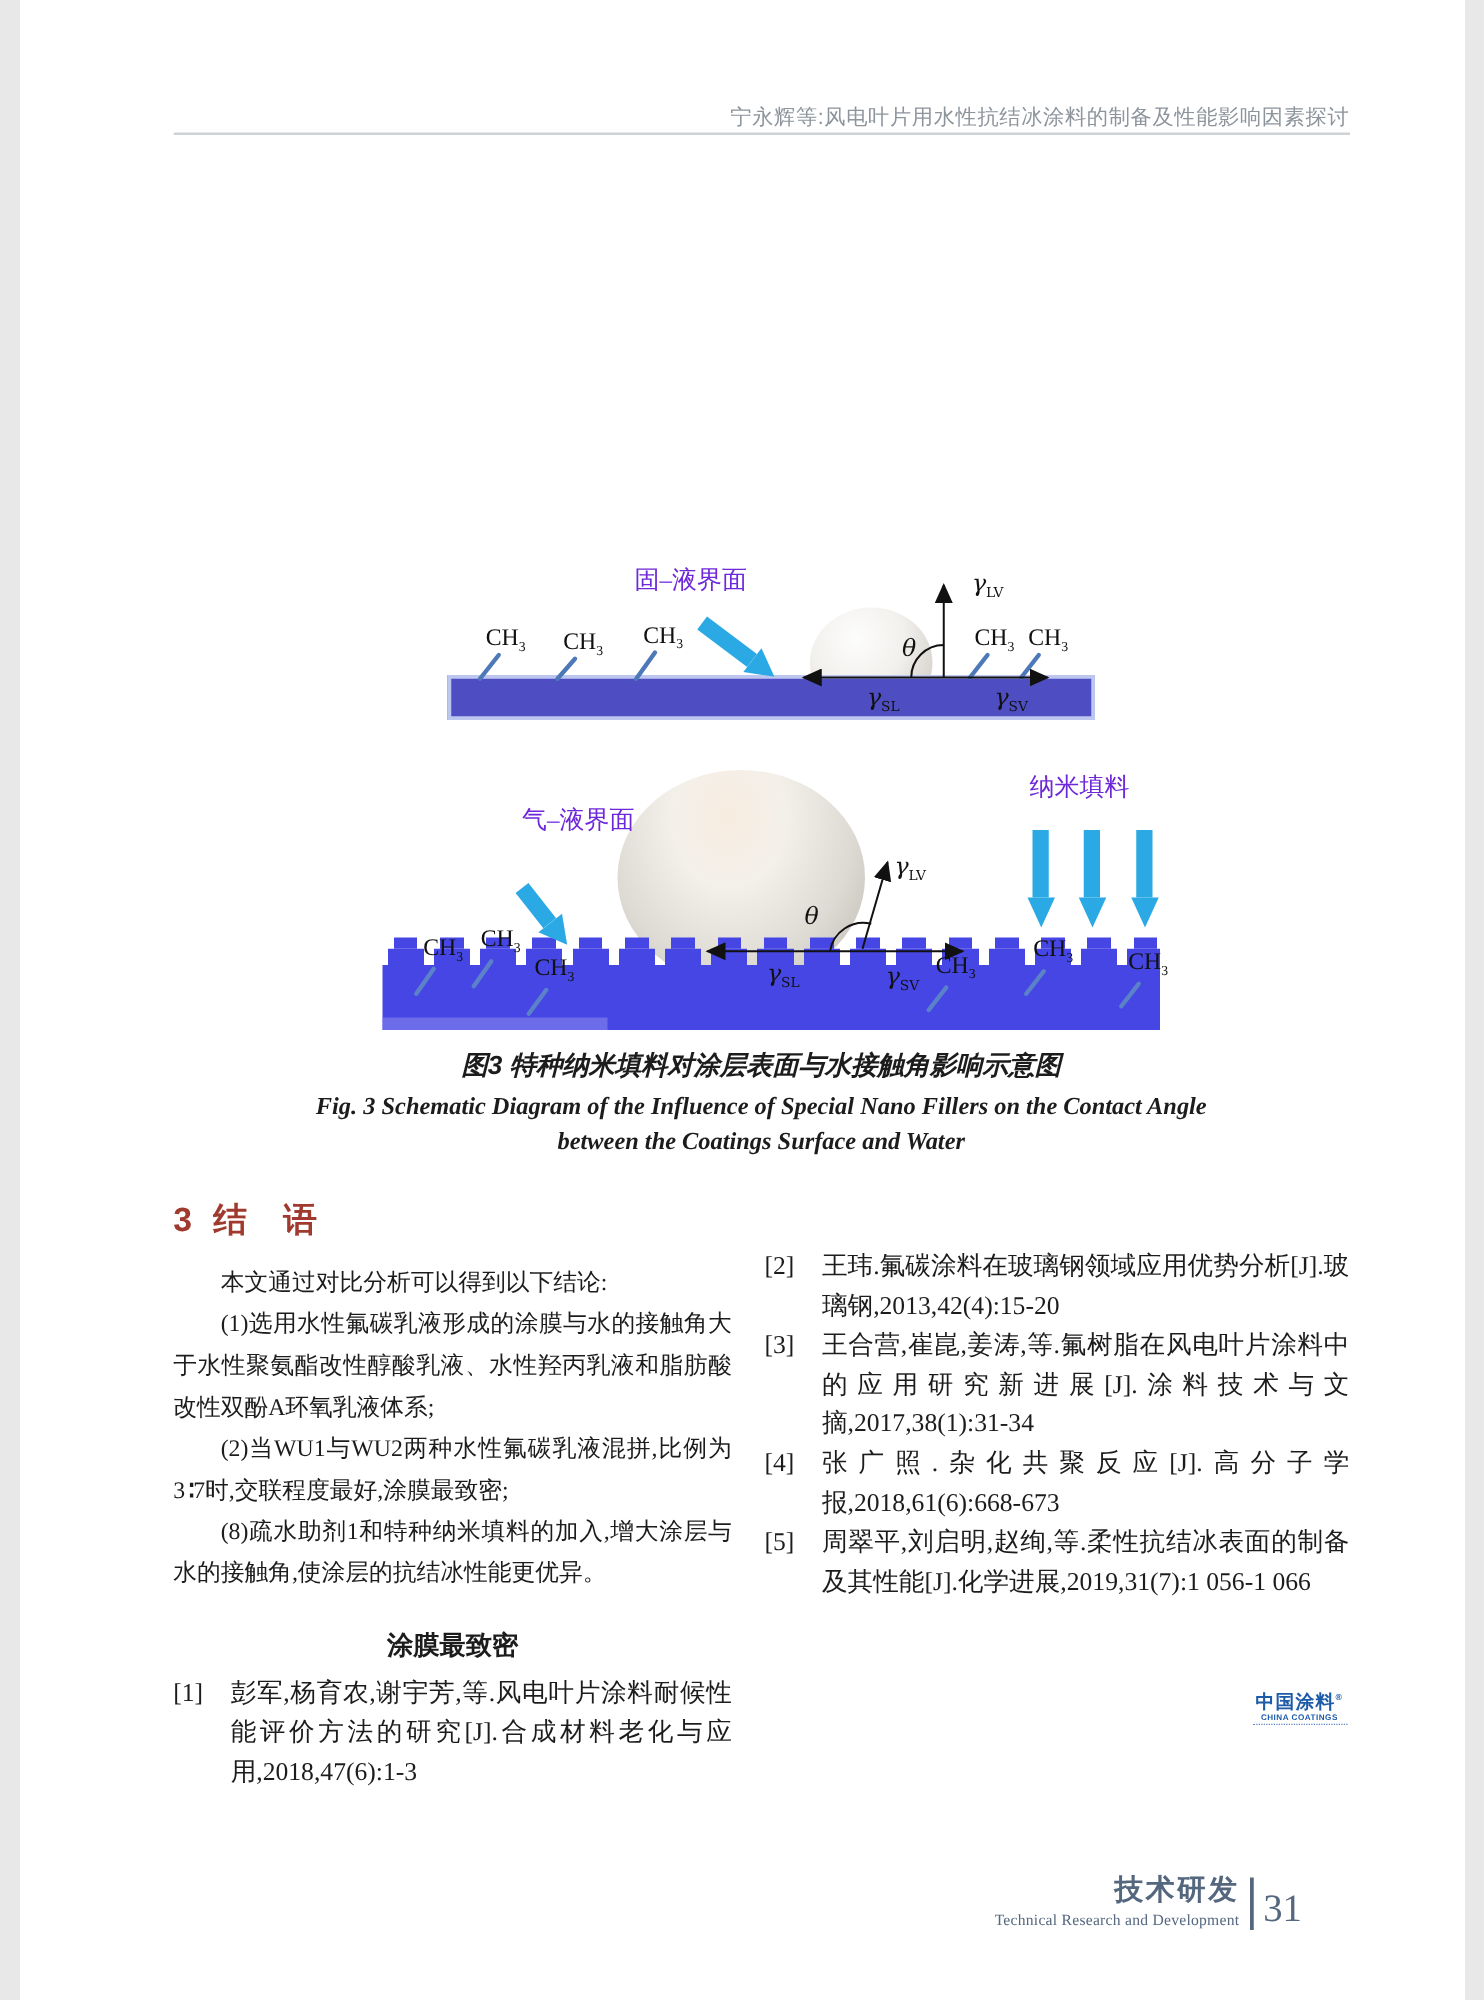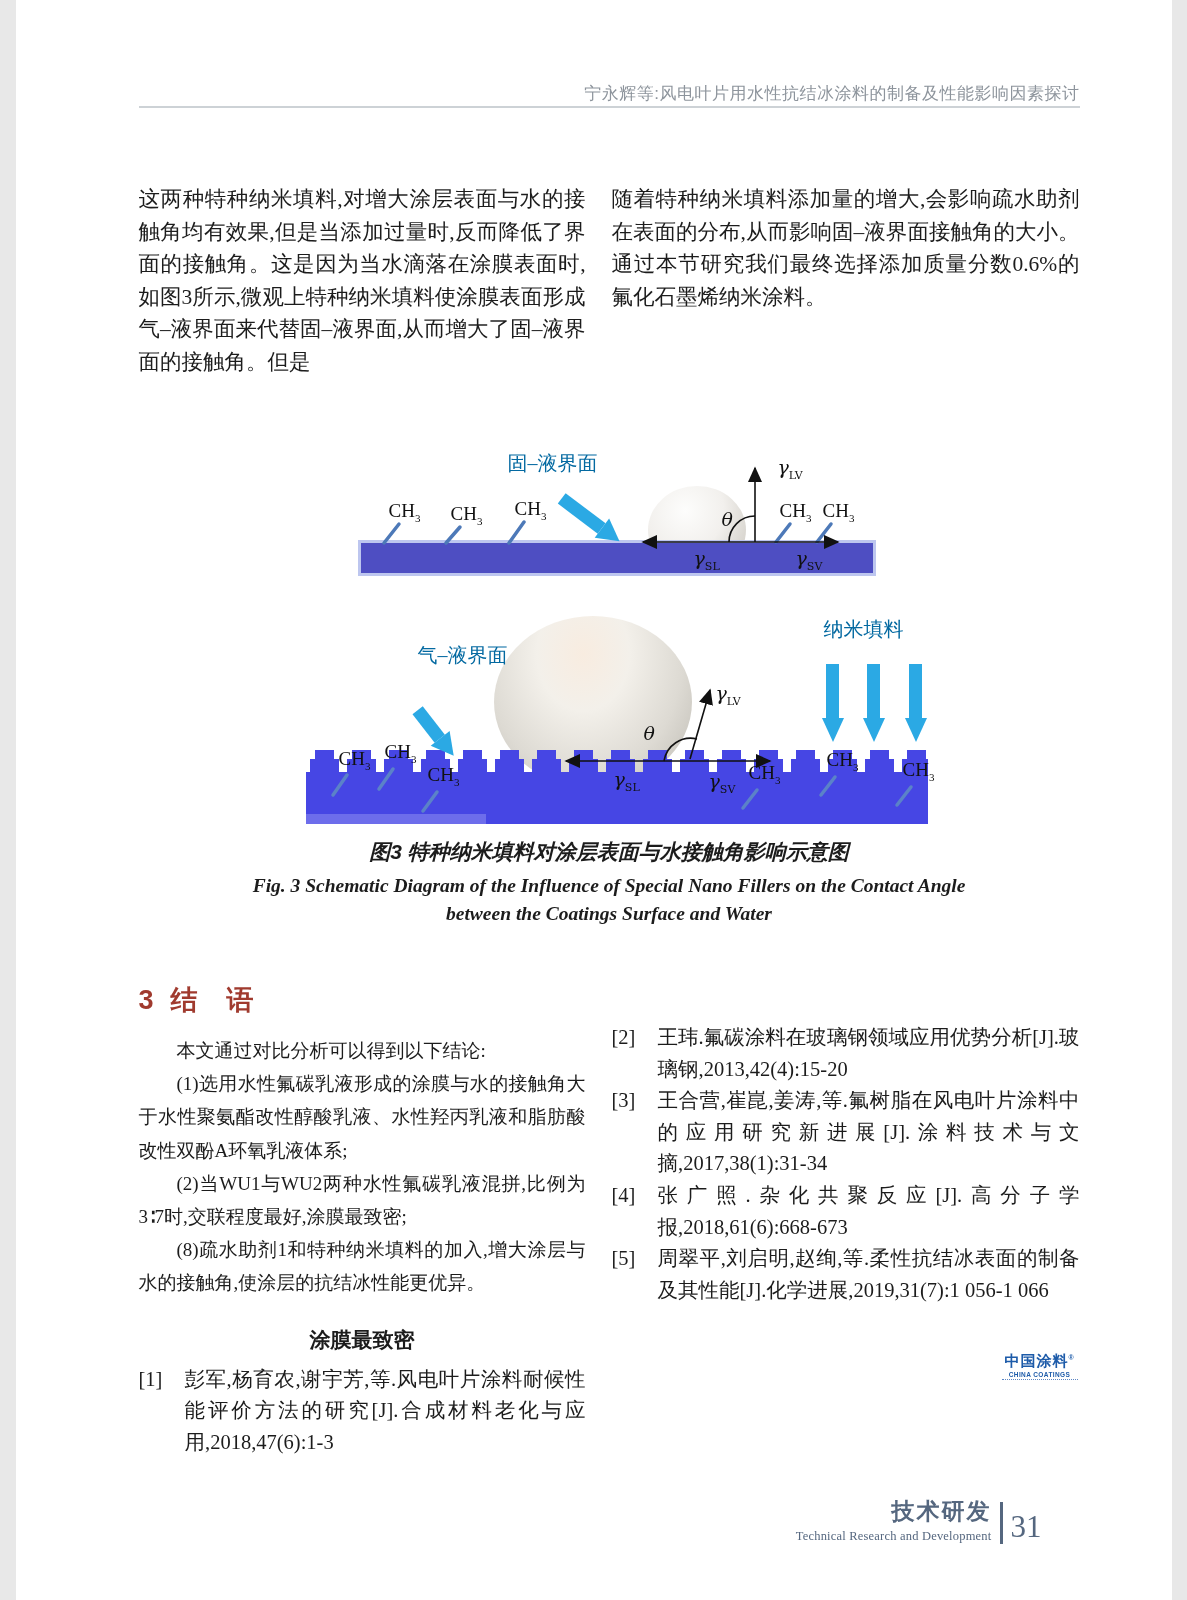--- a/index.html
+++ b/index.html
@@ -14,21 +14,21 @@
             border-top:2px solid #cdd2d6;}
 
   
   .intro{position:absolute;top:183px;left:123px;width:941px;display:flex;gap:26px;}
   .intro .col-l{width:447px;}
   .intro .col-r{width:468px;}
   p.body{margin:0;font-size:21.5px;line-height:32.6px;text-align:justify;text-justify:inter-ideograph;}
 
   
   .figure{position:absolute;left:280px;top:428px;width:650px;height:402px;}
-  .figure .lbl{position:absolute;font-size:20px;color:#0369a1;z-index:4;white-space:nowrap;}
+  .figure .lbl{position:absolute;font-size:20px;color:#6d28d9;z-index:4;white-space:nowrap;}
   .ch3{position:absolute;font-size:19px;color:#111;z-index:4;white-space:nowrap;}
   .ch3 sub,.sym sub{font-size:11px;font-style:normal;}
   .sym{position:absolute;font-size:19px;font-style:italic;color:#111;z-index:4;white-space:nowrap;
        font-family:"DejaVu Serif","Liberation Serif",serif;}
 
   .bar-top{position:absolute;left:62px;top:112px;width:518px;height:36px;box-sizing:border-box;
            background:#4e4ec2;border:3px solid #bdc6ef;z-index:2;}
   .droplet-s{position:absolute;left:352px;top:58px;width:98px;height:88px;border-radius:50%;z-index:1;
              background:radial-gradient(ellipse at 38% 28%,#fdfdfc 0%,#f2f0ed 45%,#dad7d1 75%,#c2bfb8 100%);}
 
@@ -51,21 +51,21 @@
   .varrow .shaft{width:13px;height:54px;background:#2ba9e4;}
   .varrow .head{width:0;height:0;border-left:11px solid transparent;border-right:11px solid transparent;
                 border-top:24px solid #2ba9e4;}
 
   
   .caption{position:absolute;top:838px;left:0;width:1187px;text-align:center;font-style:italic;}
   .cap-zh{font-family:"Liberation Sans","DejaVu Sans",sans-serif;font-weight:bold;font-size:21px;margin:0 0 6px 0;}
   .cap-en{font-weight:bold;font-size:19.5px;line-height:28px;margin:0;}
 
   
-  .bottomsec{position:absolute;top:982px;left:123px;width:941px;display:flex;gap:26px;}
+  .bottomsec{position:absolute;top:958px;left:123px;width:941px;display:flex;gap:26px;}
   .bottomsec .col-l{width:447px;}
   .bottomsec .col-r{width:468px;padding-top:40px;box-sizing:border-box;}
   .sec-head{font-family:"Liberation Sans","DejaVu Sans",sans-serif;font-weight:bold;
             font-size:27px;color:#a03a2e;margin:0 0 16px 0;letter-spacing:1px;}
   .sec-head .num{margin-right:16px;}
   p.concl{margin:0;font-size:19px;line-height:33.2px;text-align:justify;text-indent:2em;}
   .refhead{font-family:"Liberation Sans","DejaVu Sans",sans-serif;font-weight:bold;
            font-size:21px;text-align:center;margin:26px 0 10px 0;}
   .ref{display:flex;font-size:20.5px;line-height:31.6px;}
   .ref .num{flex:none;width:46px;}
@@ -89,28 +89,20 @@
   .f-num{font-size:31px;line-height:34px;}
 </style>
 </head>
 <body>
 
 <div class="page">
 
   <div class="runhead">宁永辉等:风电叶片用水性抗结冰涂料的制备及性能影响因素探讨</div>
   <div class="headrule"></div>
 
-  <div class="intro">
-    <div class="col-l">
-      <p class="body">这两种特种纳米填料,对增大涂层表面与水的接触角均有效果,但是当添加过量时,反而降低了界面的接触角。这是因为当水滴落在涂膜表面时,如图3所示,微观上特种纳米填料使涂膜表面形成气–液界面来代替固–液界面,从而增大了固–液界面的接触角。但是</p>
-    </div>
-    <div class="col-r">
-      <p class="body">随着特种纳米填料添加量的增大,会影响疏水助剂在表面的分布,从而影响固–液界面接触角的大小。通过本节研究我们最终选择添加质量分数0.6%的氟化石墨烯纳米涂料。</p>
-    </div>
-  </div>
 
   <div class="figure">
 
     <div class="lbl" style="left:212px;top:22px;">固–液界面</div>
 
     <span class="ch3" style="left:93px;top:72px;"><span>CH</span><sub>3</sub></span>
     <span class="ch3" style="left:155px;top:75px;"><span>CH</span><sub>3</sub></span>
     <span class="ch3" style="left:219px;top:70px;"><span>CH</span><sub>3</sub></span>
     <span class="ch3" style="left:484px;top:72px;"><span>CH</span><sub>3</sub></span>
     <span class="ch3" style="left:527px;top:72px;"><span>CH</span><sub>3</sub></span>

